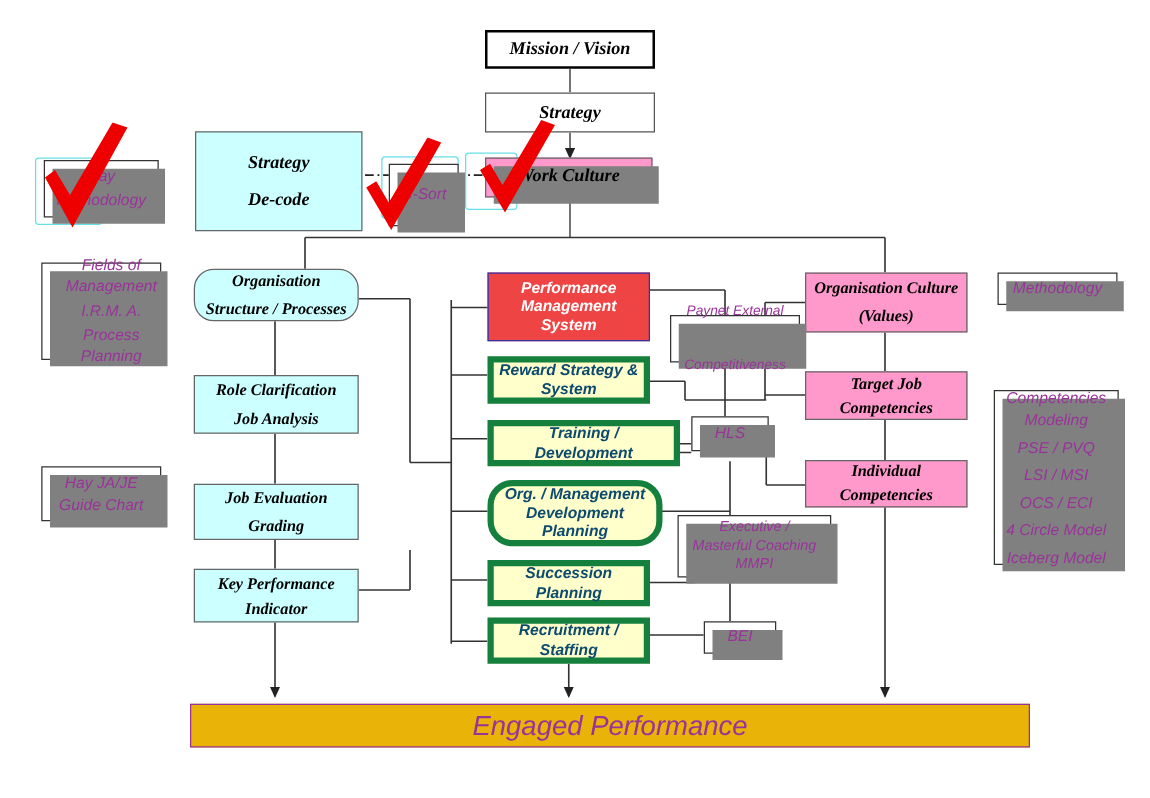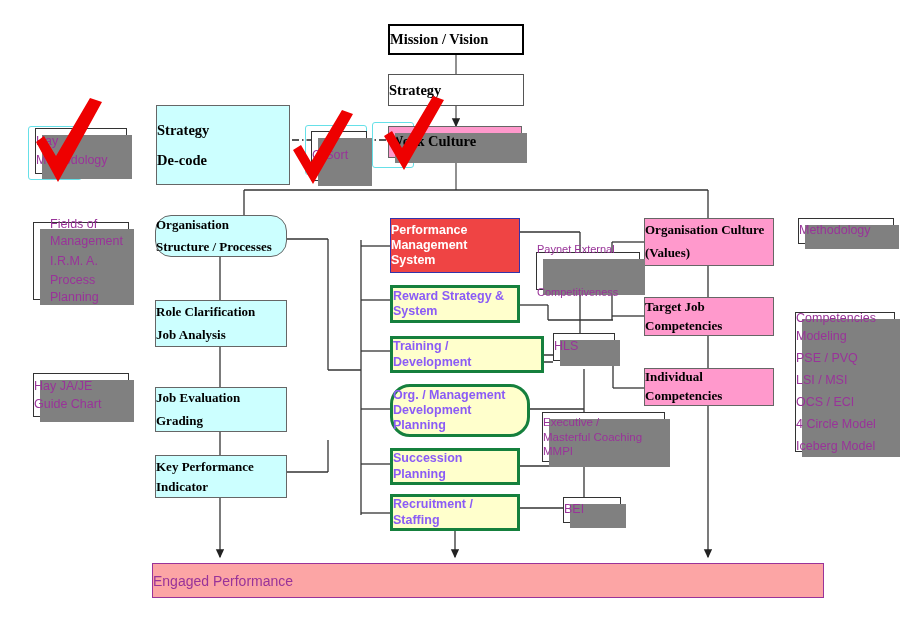--- a/index.html
+++ b/index.html
@@ -18,21 +18,23 @@
     position:absolute; left:0; top:0; width:920px; height:638px;
     pointer-events:none;
   }
   .node{
     position:absolute;
     box-sizing:border-box;
     display:flex;
     flex-direction:column;
     align-items:center;
     justify-content:center;
+    text-align:center;
     z-index:5;
+    font-style:italic;
   }
   .node .ln{ display:block; width:100%; }
 
   .white-top{
     background:#ffffff;
     border:2px solid #000000;
     font-family:"Liberation Serif", serif;
     font-weight:bold;
     font-size:14.5px;
     color:#000;
@@ -58,49 +60,49 @@
     background:#ff99cc;
     border:1px solid #666666;
     font-family:"Liberation Serif", serif;
     font-weight:bold;
     font-size:13px;
     color:#000000;
     line-height:1.75;
   }
   .yellow{
     background:#ffffcc;
-    border:3px solid #15803d;
+    border:5px solid #15803d;
     font-family:"Liberation Sans", sans-serif;
     font-weight:bold;
     font-size:12.5px;
-    color:#8b5cf6;
+    color:#0c4a6e;
     line-height:1.22;
   }
   .orange{
     background:#ef4444;
     border:1px solid #3333aa;
     font-family:"Liberation Sans", sans-serif;
     font-weight:bold;
     font-size:12.5px;
     color:#ffffff;
     line-height:1.22;
   }
   .purplebox{
     background:#ffffff;
     border:1px solid #333333;
     font-family:"Liberation Sans", sans-serif;
     font-size:12.5px;
     color:#993399;
     line-height:1.55;
   }
   .engaged{
-    background:#fca5a5;
+    background:#eab308;
     border:1px solid #993399;
     font-family:"Liberation Sans", sans-serif;
-    font-size:14px;
+    font-size:22px;
     color:#993399;
   }
 
   
   .shadow::after{
     content:"";
     position:absolute;
     left:6px; top:6px;
     width:100%; height:100%;
     background:#808080;
@@ -234,21 +236,21 @@
 
   <div class="node purplebox shadow" style="left:311px;top:131px;width:56px;height:50px;">
     <span class="ln">C-Sort</span>
   </div>
 
   <div class="node purplebox shadow" style="left:35px;top:128px;width:92px;height:46px;">
     <span class="ln">Hay</span>
     <span class="ln">Methodology</span>
   </div>
 
-  <div class="node purplebox shadow" style="left:33px;top:222px;width:96px;height:78px;line-height:1.35;padding-left:16px;">
+  <div class="node purplebox shadow" style="left:33px;top:210px;width:96px;height:78px;line-height:1.35;padding-left:16px;">
     <span class="ln">Fields  of</span>
     <span class="ln">Management</span>
     <span class="ln" style="margin-top:3px;">I.R.M. A.</span>
     <span class="ln" style="margin-top:3px;">Process</span>
     <span class="ln">Planning</span>
   </div>
 
   <div class="node purplebox shadow" style="left:33px;top:373px;width:96px;height:44px;line-height:1.45;">
     <span class="ln">Hay JA/JE</span>
     <span class="ln">Guide Chart</span>

